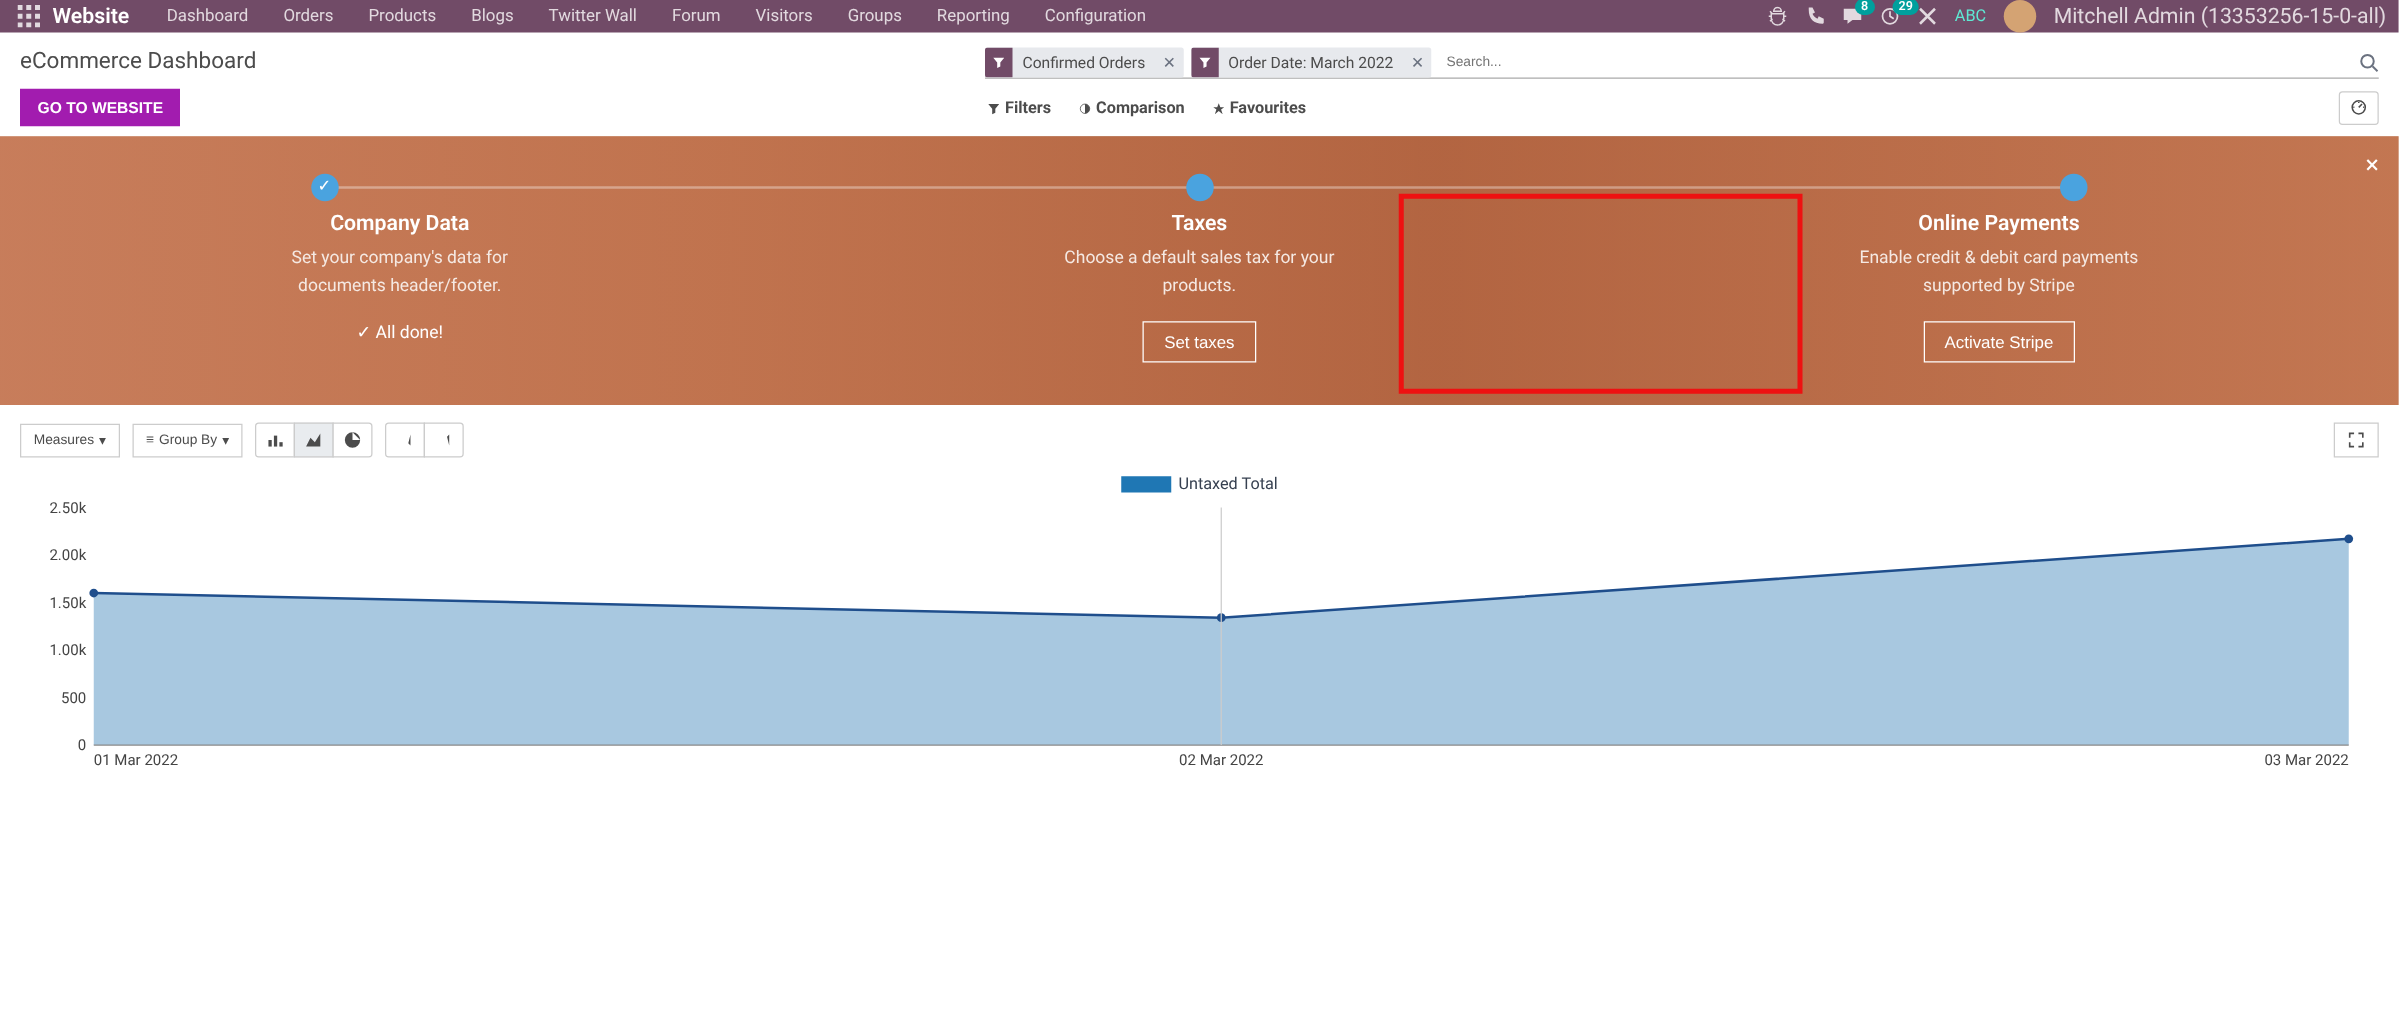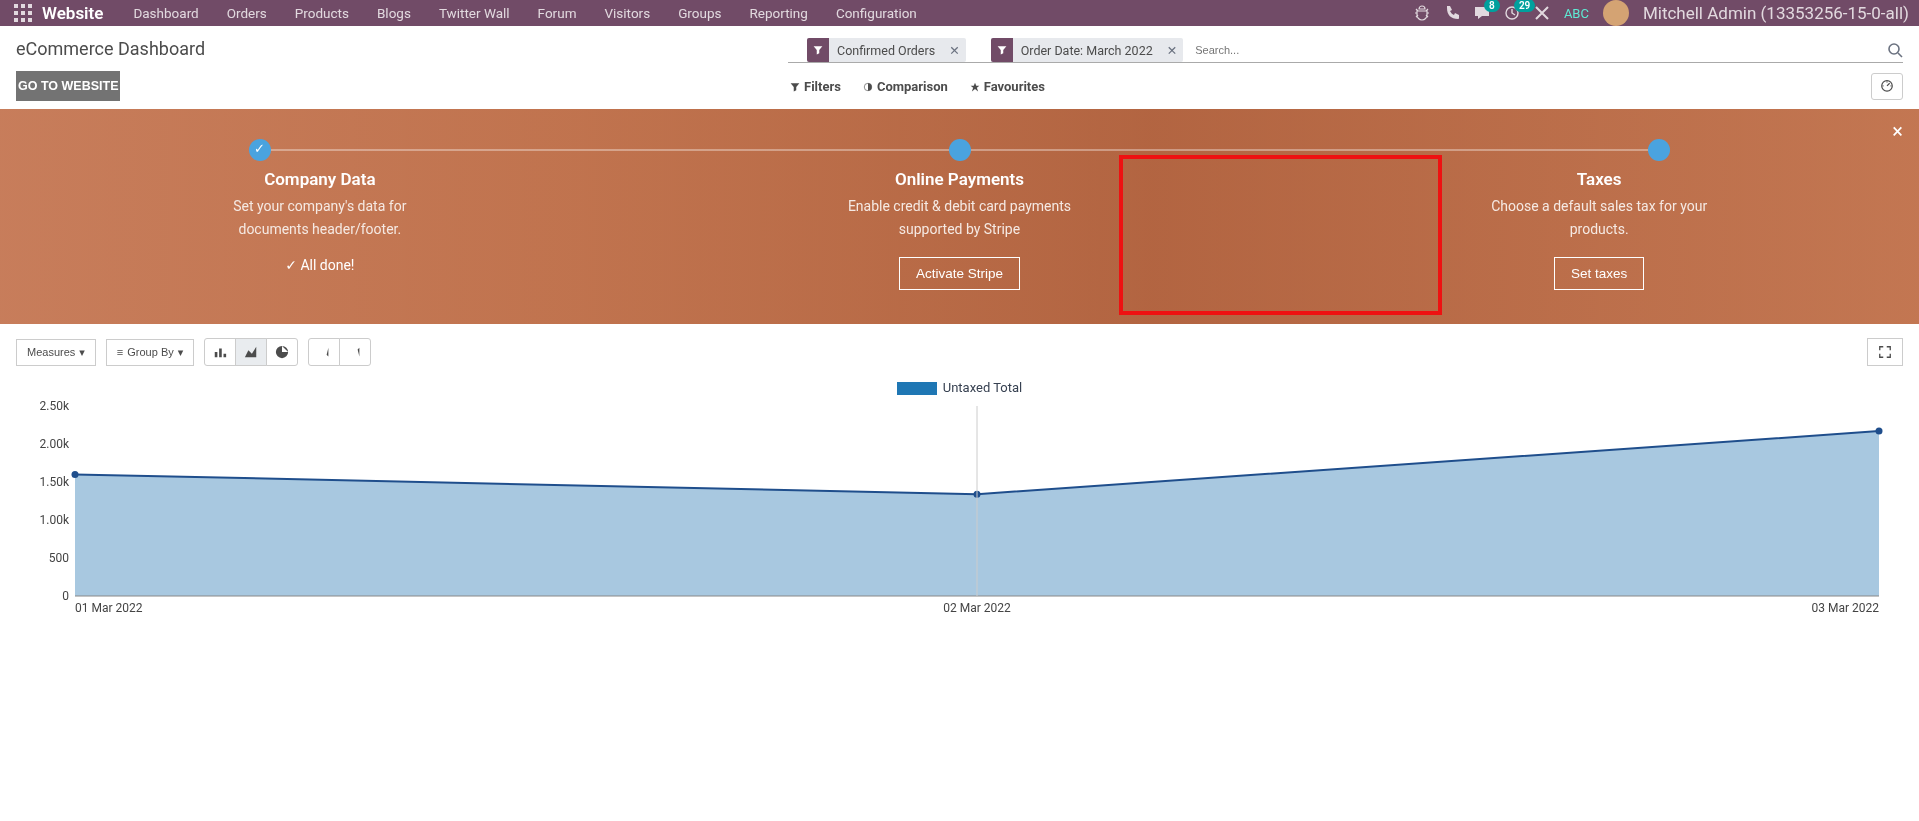--- a/index.html
+++ b/index.html
@@ -16,24 +16,24 @@
 .topnav .ico { width: 16px; height: 16px; color: #e2d9df; cursor: pointer; display: flex; align-items: center; position: relative; }
 .topnav .badge { position: absolute; top: -6px; left: 10px; background: #00a09d; color:#fff; font-size: 10px; padding: 1px 5px; border-radius: 8px; font-weight: 600; }
 .topnav .dbname { color: #5eead4; font-size: 13px; }
 .topnav .avatar { width: 26px; height: 26px; border-radius: 50%; background: #d4a373; display:inline-block; }
 .topnav .username { color: #e2d9df; font-size: 17px; }
 
 
 .cp { padding: 12px 16px 8px; display: flex; flex-wrap: wrap; align-items: flex-start; gap: 12px; }
 .cp-left { flex: 0 0 760px; }
 .cp-left h1 { font-size: 18px; font-weight: 400; color: #4c4c4c; margin-bottom: 12px; }
-.btn-primary { background: #737373; color: #fff; border: none; padding: 8px 2px; font-size: 12.5px; font-weight: 600; cursor: pointer; }
+.btn-primary { background: #a21caf; color: #fff; border: none; padding: 8px 14px; font-size: 12.5px; font-weight: 600; cursor: pointer; }
 .cp-right { flex: 1; }
 .search-row { display: flex; align-items: center; border-bottom: 1px solid #aaa; padding-bottom: 0px; gap: 6px; }
-.facet { background: #e7e9ed; border-radius: 2px; display: inline-flex; align-items: stretch; font-size: 12.5px; height: 24px; overflow:hidden;margin-left:19px;}
+.facet { background: #e7e9ed; border-radius: 2px; display: inline-flex; align-items: stretch; font-size: 12.5px; height: 24px; overflow:hidden;}
 .facet .ficon { background: #714B67; color: #fff; width: 22px; display:flex; align-items:center; justify-content:center; }
 .facet .ftext { padding: 0 8px; display:flex; align-items:center; color:#4c4c4c; }
 .facet .fx { padding: 0 6px; display:flex; align-items:center; cursor:pointer; color:#6b7280; }
 .search-row input { flex:1; border:none; outline:none; padding: 4px 6px; font-size:11px; color:#888; }
 .search-row .searchico { width:16px; height:16px; cursor:pointer; color:#6b7280; }
 .cp-options { display:flex; align-items:center; gap: 22px; margin-top: 10px; padding-left: 2px; }
 .cp-options .opt { font-size:13px; color:#4c4c4c; cursor:pointer; display:flex; align-items:center; gap:4px;font-weight:bold; }
 .cp-options .spacer2 { flex:1; }
 .cp-options .dashbtn { border:1px solid #ccc; background:#fff; padding:4px 8px; cursor:pointer; border-radius:3px; color:#4c4c4c; }
 
@@ -208,30 +208,30 @@
   <div class="dot dot2"></div>
   <div class="dot dot3"></div>
   <div class="steps">
     <div class="step">
       <h3>Company Data</h3>
       <p>Set your company's data for</p>
       <p>documents header/footer.</p>
       <div class="done-txt">✓ <span>All done!</span></div>
     </div>
     <div class="step">
+      <h3>Taxes</h3>
+      <p>Choose a default sales tax for your</p>
+      <p>products.</p>
+      <button class="btn-outline">Set taxes</button>
+    </div>
+    <div class="step">
       <h3>Online Payments</h3>
       <p>Enable credit &amp; debit card payments</p>
       <p>supported by Stripe</p>
       <button class="btn-outline">Activate Stripe</button>
-    </div>
-    <div class="step">
-      <h3>Taxes</h3>
-      <p>Choose a default sales tax for your</p>
-      <p>products.</p>
-      <button class="btn-outline">Set taxes</button>
     </div>
   </div>
   <div class="redbox" style="left:1119px; top:46px; width:323px; height:160px;"></div>
 </div>
 
 <div class="gtoolbar">
   <button class="btn-outline2">
       <span>Measures</span> 
       <span>▾</span>
     </button>

